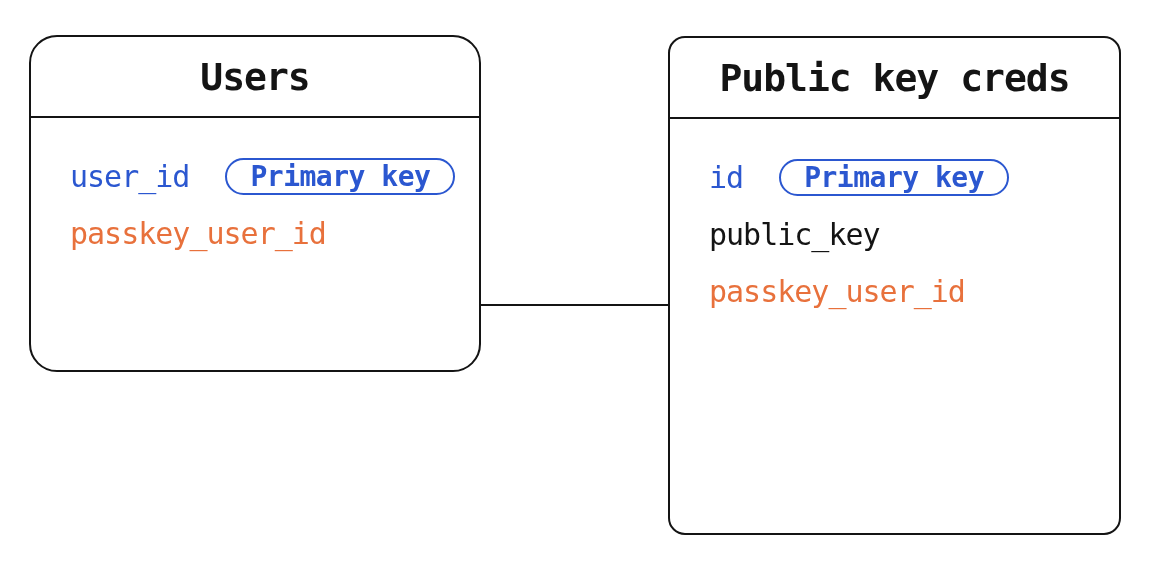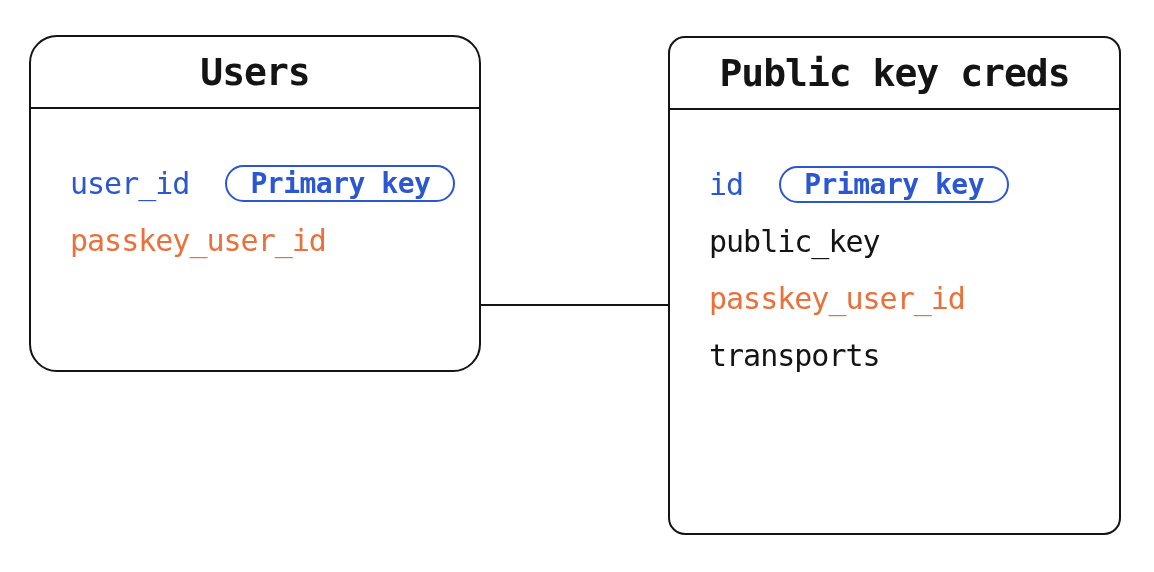--- a/index.html
+++ b/index.html
@@ -35,35 +35,34 @@
   }
   .er-table.users{
     left:29px; top:35px;
     width:452px; height:337px;
   }
   .er-table.creds{
     left:668px; top:36px;
     width:453px; height:499px;border-radius:17px;
   }
   .table-header{
-    height:72px;
+    height:81px;
     border-bottom:2px solid var(--ink);
     display:flex;
     align-items:center;
     justify-content:center;
   }
   .table-title{
     font-size:38px;
     font-weight:bold;
     letter-spacing:-1px;
     white-space:nowrap;
   }
   .fields{
     padding:30px 0 0 39px;
-    margin-top:16px;
   }
   .field-row{
     height:57px;
     display:flex;
     align-items:center;
     font-size:30px;
     white-space:nowrap;
   }
   .field-name{letter-spacing:-1px;}
   .field-name.normal{color:var(--ink);}
@@ -114,19 +113,16 @@
         <div class="field-row">
           <span class="field-name primary">id</span>
           <span class="badge">Primary key</span>
         </div>
         <div class="field-row">
           <span class="field-name normal">public_key</span>
         </div>
         <div class="field-row">
           <span class="field-name foreign">passkey_user_id</span>
         </div>
-        <div class="field-row">
-          <span class="field-name normal">transports</span>
-        </div>
       </div>
   </section>
 
 </div>
 
 </body></html>

